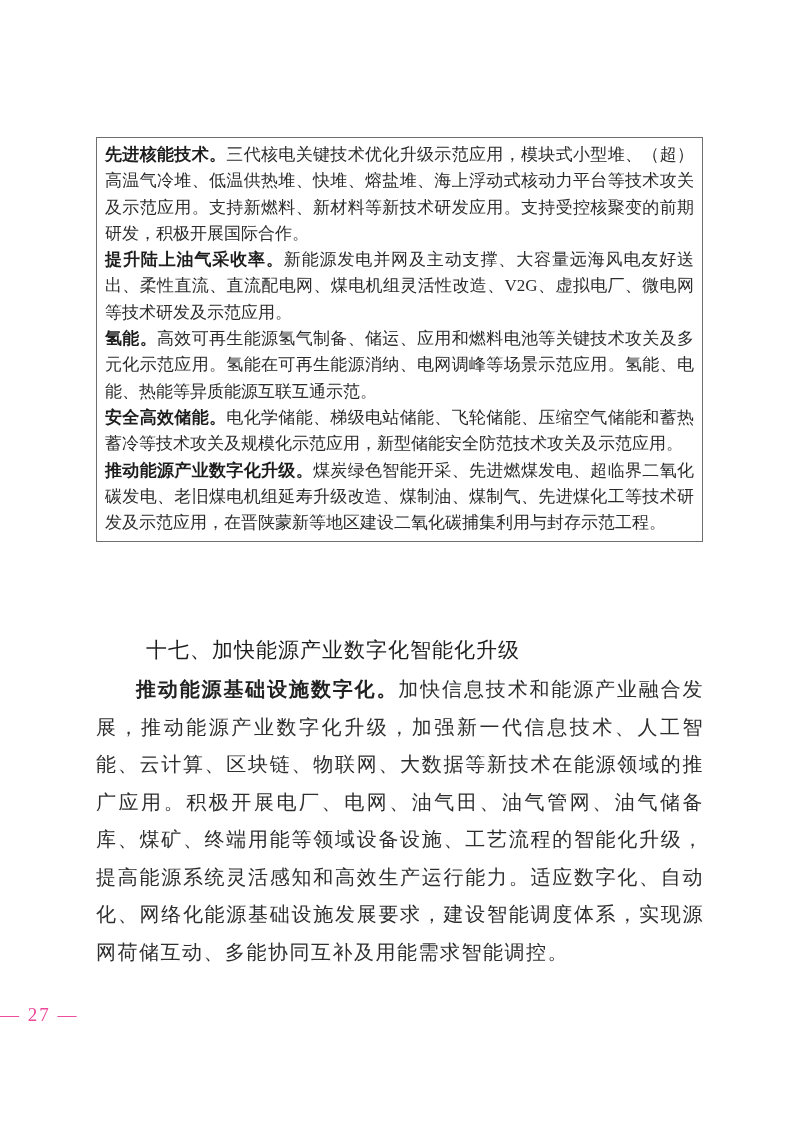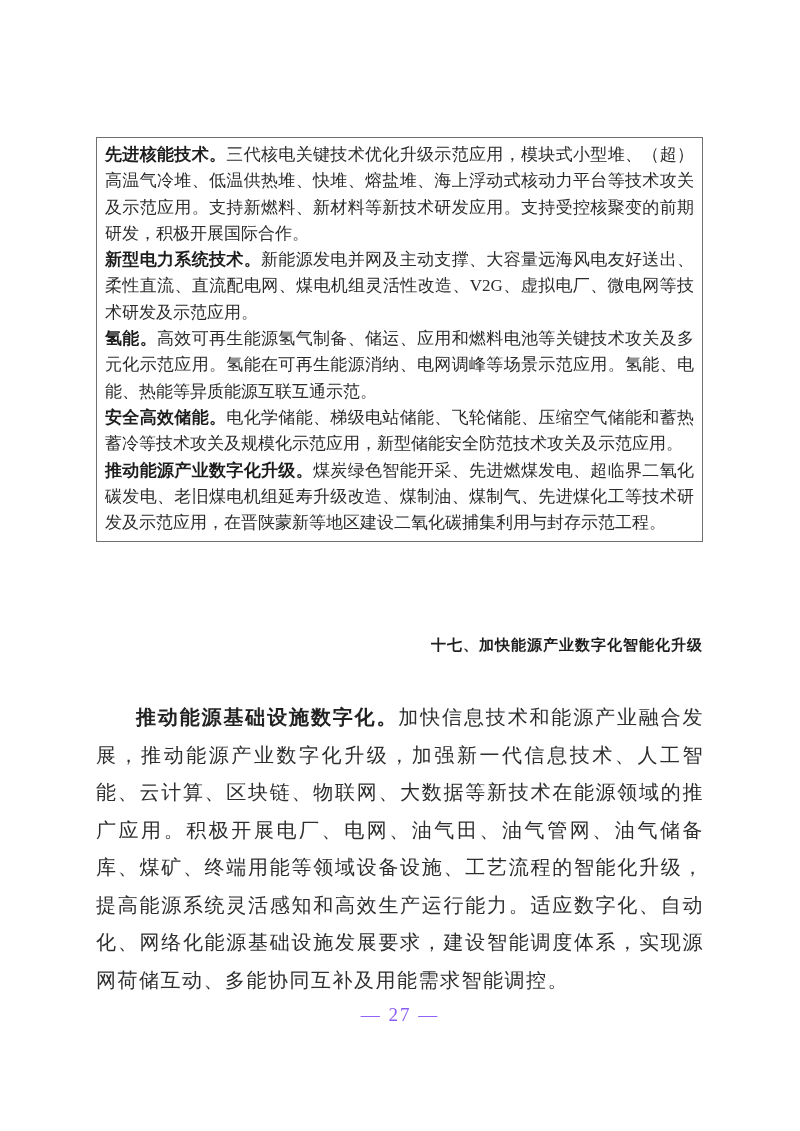--- a/index.html
+++ b/index.html
@@ -37,64 +37,62 @@
     font-weight: bold;
     color: #1d1d1d;
   }
   .section-heading {
     position: absolute;
     left: 96px;
     top: 636px;
     width: 607px;
     padding-left: 50px;
     font-family: "Liberation Sans", sans-serif;
-    font-size: 15px;
-    font-weight: bold;
+    font-size: 21px;
+    font-weight: normal;
     color: #1d1d1d;
     letter-spacing: 1px;
-    text-align: right;
   }
   .body-para {
     position: absolute;
     left: 96px;
     top: 671px;
     width: 608px;
     font-size: 20px;
     line-height: 37.5px;
     letter-spacing: 1.5px;
     text-align: justify;
     text-justify: inter-character;
     word-break: break-all;
     text-indent: 2em;
     color: #2e2e2e;
-    margin-top: 28px;
   }
   .body-para .lead {
     font-weight: bold;
     color: #222222;
   }
   .page-number {
     position: absolute;
     left: 0;
     top: 1004px;
     width: 100%;
-    text-align: center;
+    text-align: left;
     font-size: 19px;
     letter-spacing: 2px;
-    color: #8b5cf6;
+    color: #ec4899;
   }
 </style>
 </head>
 <body>
 
 <div class="page">
 
   <div class="tech-box">
     <p class="box-para"><span class="lead">先进核能技术。</span><span>三代核电关键技术优化升级示范应用，模块式小型堆、（超）高温气冷堆、低温供热堆、快堆、熔盐堆、海上浮动式核动力平台等技术攻关及示范应用。支持新燃料、新材料等新技术研发应用。支持受控核聚变的前期研发，积极开展国际合作。</span></p>
-    <p class="box-para"><span class="lead">新型电力系统技术。</span><span>新能源发电并网及主动支撑、大容量远海风电友好送出、柔性直流、直流配电网、煤电机组灵活性改造、V2G、虚拟电厂、微电网等技术研发及示范应用。</span></p>
+    <p class="box-para"><span class="lead">提升陆上油气采收率。</span><span>新能源发电并网及主动支撑、大容量远海风电友好送出、柔性直流、直流配电网、煤电机组灵活性改造、V2G、虚拟电厂、微电网等技术研发及示范应用。</span></p>
     <p class="box-para"><span class="lead">氢能。</span><span>高效可再生能源氢气制备、储运、应用和燃料电池等关键技术攻关及多元化示范应用。氢能在可再生能源消纳、电网调峰等场景示范应用。氢能、电能、热能等异质能源互联互通示范。</span></p>
     <p class="box-para"><span class="lead">安全高效储能。</span><span>电化学储能、梯级电站储能、飞轮储能、压缩空气储能和蓄热蓄冷等技术攻关及规模化示范应用，新型储能安全防范技术攻关及示范应用。</span></p>
     <p class="box-para"><span class="lead">推动能源产业数字化升级。</span><span>煤炭绿色智能开采、先进燃煤发电、超临界二氧化碳发电、老旧煤电机组延寿升级改造、煤制油、煤制气、先进煤化工等技术研发及示范应用，在晋陕蒙新等地区建设二氧化碳捕集利用与封存示范工程。</span></p>
   </div>
 
   <h2 class="section-heading">十七、加快能源产业数字化智能化升级</h2>
 
   <p class="body-para"><span class="lead">推动能源基础设施数字化。</span><span>加快信息技术和能源产业融合发展，推动能源产业数字化升级，加强新一代信息技术、人工智能、云计算、区块链、物联网、大数据等新技术在能源领域的推广应用。积极开展电厂、电网、油气田、油气管网、油气储备库、煤矿、终端用能等领域设备设施、工艺流程的智能化升级，提高能源系统灵活感知和高效生产运行能力。适应数字化、自动化、网络化能源基础设施发展要求，建设智能调度体系，实现源网荷储互动、多能协同互补及用能需求智能调控。</span></p>
 
   <div class="page-number">— 27 —</div>

